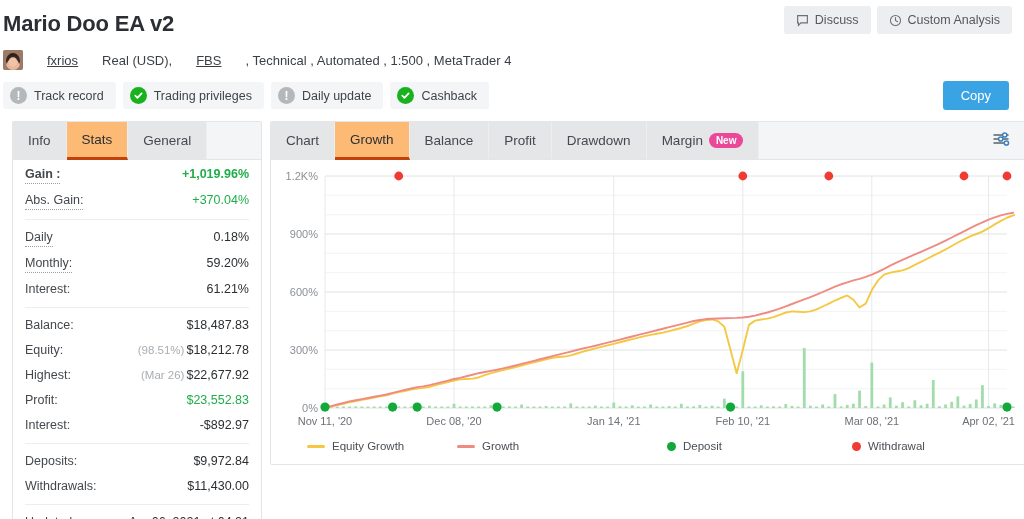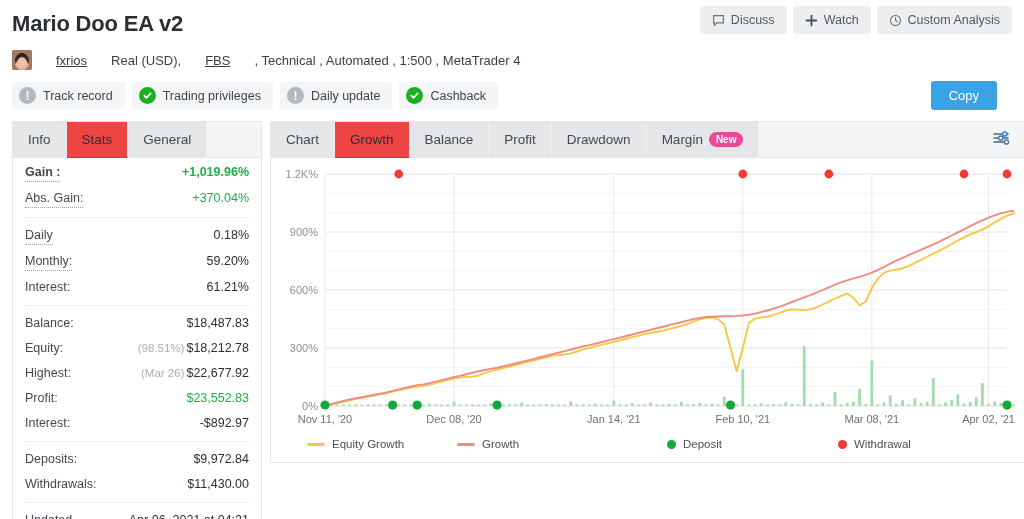--- a/index.html
+++ b/index.html
@@ -6,21 +6,21 @@
   html, body {
     margin: 0; padding: 0;
     width: 1024px; height: 519px;
     background: #ffffff;
     font-family: "Liberation Sans", sans-serif;
     color: #3a3f44;
     overflow: hidden;
   }
 
   
-  .header { padding: 8px 12px 0 12px; position: relative; }
+  .header { padding: 8px 12px 0 3px; position: relative; }
   .title {
     font-size: 22px; font-weight: bold; color: #2b2f33;
     letter-spacing: -0.2px; margin: 2px 0 0 0; line-height: 28px;
   }
   .top-actions {
     position: absolute; top: 6px; right: 12px;
     display: flex; gap: 6px;
   }
   .act-btn {
     background: #edeef0; border: none; border-radius: 3px;
@@ -56,21 +56,21 @@
     width: 17px; height: 17px; border-radius: 50%;
     display: flex; align-items: center; justify-content: center;
     flex: 0 0 auto;
   }
   .dot-gray { background: #b4b8bb; }
   .dot-green { background: #1ab11f; }
   .dot-icon .glyph {
     color: #fff; font-size: 12px; font-weight: bold; line-height: 1;
   }
   .copy-btn {
-    position: absolute; right: 15px; top: -1px;
+    position: absolute; right: 3px; top: -1px;
     background: #3aa3e3; color: #fff; border: none; border-radius: 3px;
     font-size: 13px; padding: 7px 18px; cursor: pointer;
     font-family: "Liberation Sans", sans-serif;
   }
 
   
   .body { display: flex; gap: 8px; padding: 12px 12px 0 12px; align-items: flex-start; }
 
   .panel {
     border: 1px solid #e3e5e7; background: #fff; border-radius: 2px;
@@ -82,22 +82,22 @@
   .tabbar {
     display: flex; align-items: stretch; background: #f4f5f6;
     border-bottom: 1px solid #e3e5e7; position: relative;
   }
   .tab {
     padding: 10px 15px; font-size: 13.5px; color: #45494e;
     background: #e4e6e8; cursor: pointer; border-right: 1px solid #eceef0;
     display: flex; align-items: center; gap: 6px; white-space: nowrap;
   }
   .tab.active {
-    background: #ef4444; color: #2b2f33;
-    border-bottom: 1px solid #c2410c; margin-bottom: -1px;
+    background: #fdba74; color: #2b2f33;
+    border-bottom: 3px solid #c2410c; margin-bottom: -1px;
   }
   .new-pill {
     background: #ec4899; color: #fff; font-size: 10px; font-weight: bold;
     border-radius: 9px; padding: 2px 7px; line-height: 1.1;
   }
   .tabbar-spacer { flex: 1 1 auto; background: #f4f5f6; }
   .settings-btn {
     display: flex; align-items: center; padding: 0 14px;
     background: #f4f5f6; cursor: pointer;
   }
@@ -137,28 +137,20 @@
   <h1 class="title">Mario Doo EA v2</h1>
 
   <div class="top-actions">
     <button class="act-btn">
       <span>
         <svg width="13" height="13" viewBox="0 0 16 16">
             <path d="M2 2h12v9H6l-3 3v-3H2z" fill="none" stroke="#6b7075" stroke-width="1.4"></path>
           </svg>
       </span>
       <span>Discuss</span>
-    </button>
-    <button class="act-btn">
-      <span>
-        <svg width="13" height="13" viewBox="0 0 16 16">
-            <path d="M8 2v12M2 8h12" stroke="#4a4f54" stroke-width="2.2" stroke-linecap="round"></path>
-          </svg>
-      </span>
-      <span>Watch</span>
     </button>
     <button class="act-btn">
       <span>
         <svg width="13" height="13" viewBox="0 0 16 16">
             <circle cx="8" cy="8" r="6.2" fill="none" stroke="#6b7075" stroke-width="1.3"></circle>
             <path d="M8 4.4V8l2.6 1.6" stroke="#6b7075" stroke-width="1.3" fill="none" stroke-linecap="round"></path>
           </svg>
       </span>
       <span>Custom Analysis</span>
     </button>
@@ -499,21 +491,21 @@
       </div>
       <div class="legend">
         <div class="leg-item" style="width:150px">
           <span class="leg-line" id="leg0" style="background: rgb(245, 200, 66);"></span>
           <span>Equity Growth</span>
         </div>
         <div class="leg-item" style="width:210px">
           <span class="leg-line" id="leg1" style="background: rgb(240, 139, 130);"></span>
           <span>Growth</span>
         </div>
-        <div class="leg-item" style="width:171px">
+        <div class="leg-item" style="width:185px">
           <span class="leg-dot" id="leg2" style="background: rgb(18, 168, 58);"></span>
           <span>Deposit</span>
         </div>
         <div class="leg-item">
           <span class="leg-dot" id="leg3" style="background: rgb(239, 59, 51);"></span>
           <span>Withdrawal</span>
         </div>
       </div>
     </div>
   </div>

